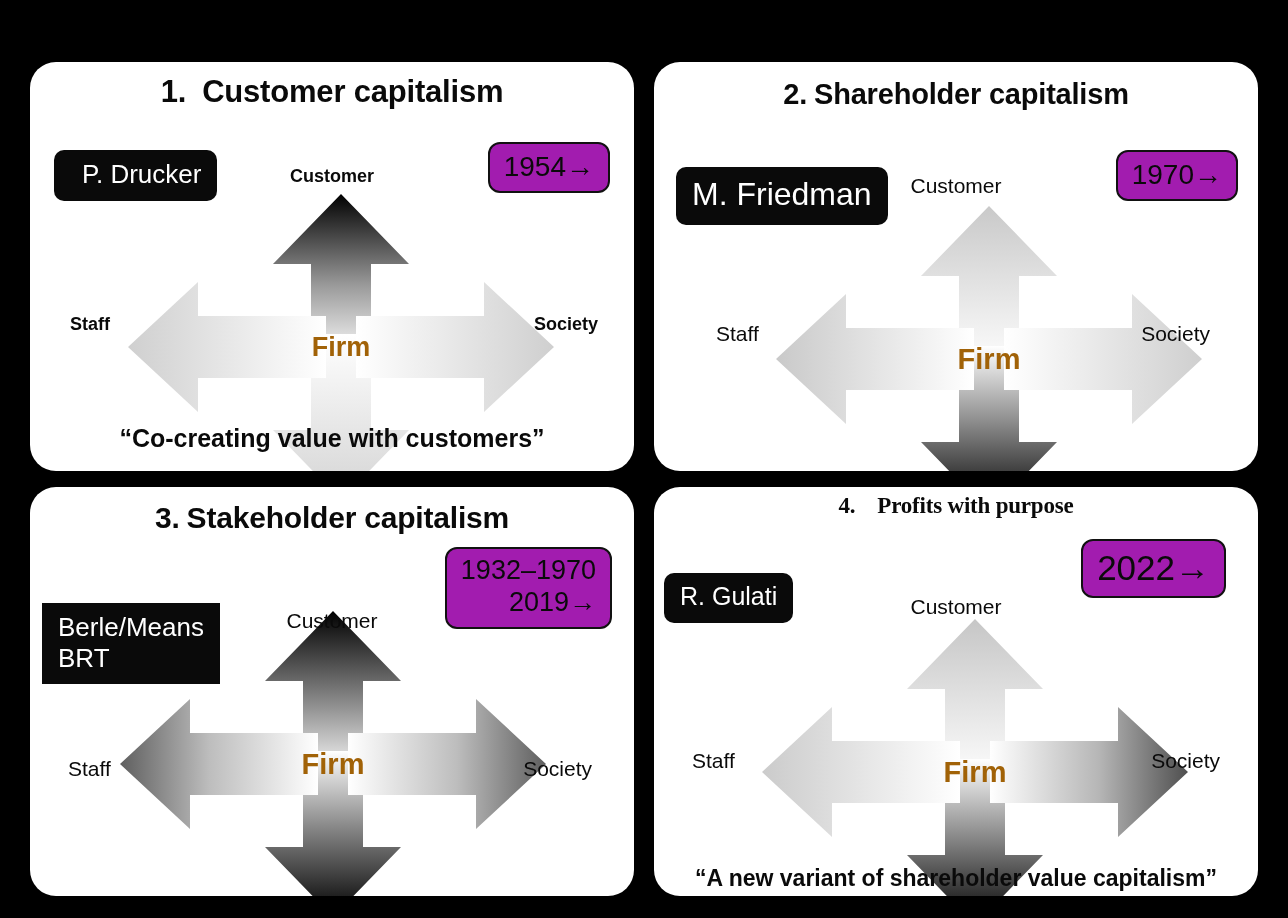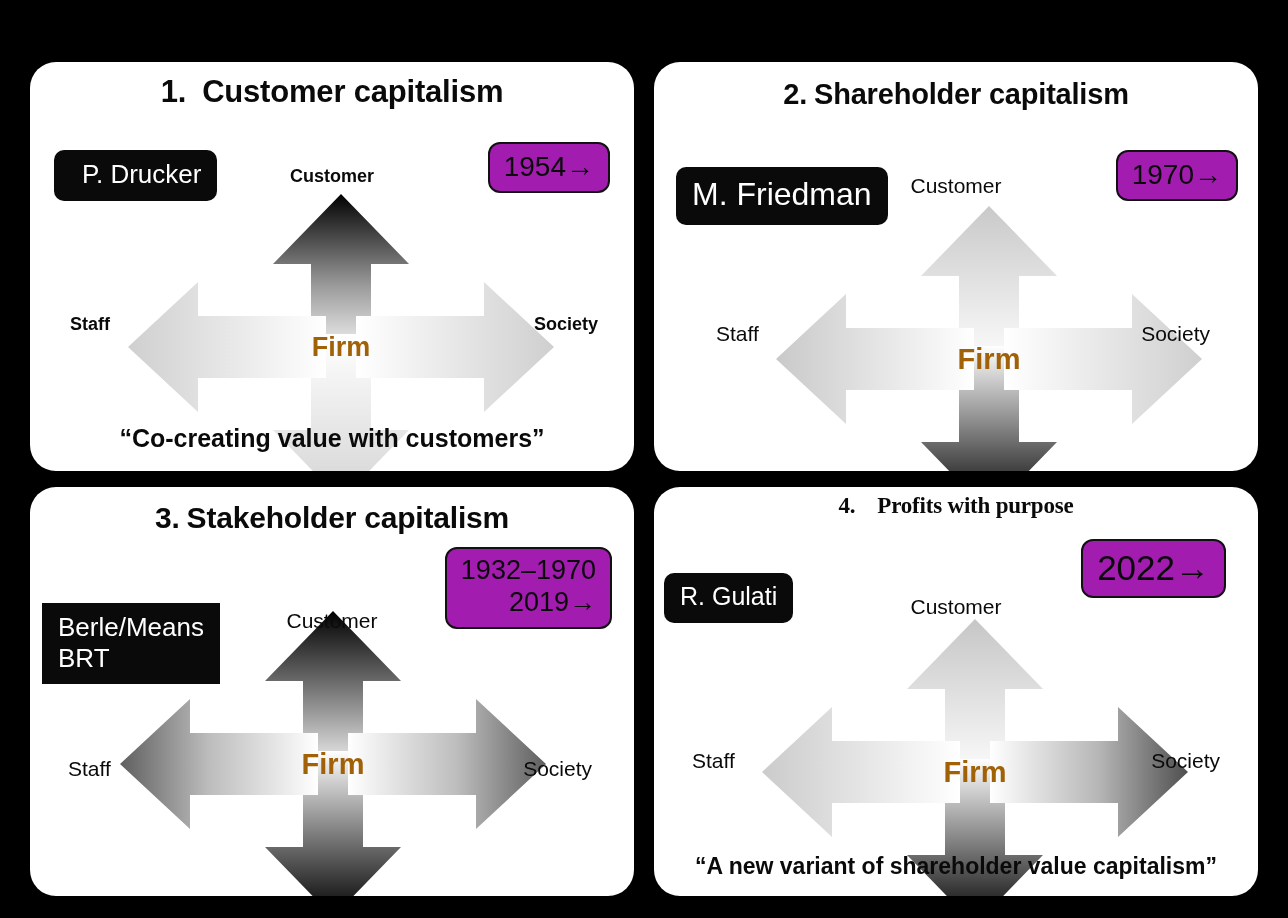--- a/index.html
+++ b/index.html
@@ -167,21 +167,21 @@
     text-align: center;
     font-weight: bold;
     color: #0a0a0a;
     font-size: 24px;
     white-space: nowrap;
     margin-top: 44px;
   }
   .p1 .caption { font-size: 25px; bottom: 18px; }
   .p2 .caption { font-size: 23px; bottom: 22px; }
   .p3 .caption { font-size: 24px; bottom: 16px; }
-  .p4 .caption { font-size: 23px; bottom: 16px; }
+  .p4 .caption { font-size: 23px; bottom: 4px; }
 </style>
 </head>
 <body>
 
 <div id="stage">
   <div class="grid">
 
     <div class="panel p1">
       <div class="panel-title">
         <span class="title-num">1.</span><span>Customer capitalism</span>

